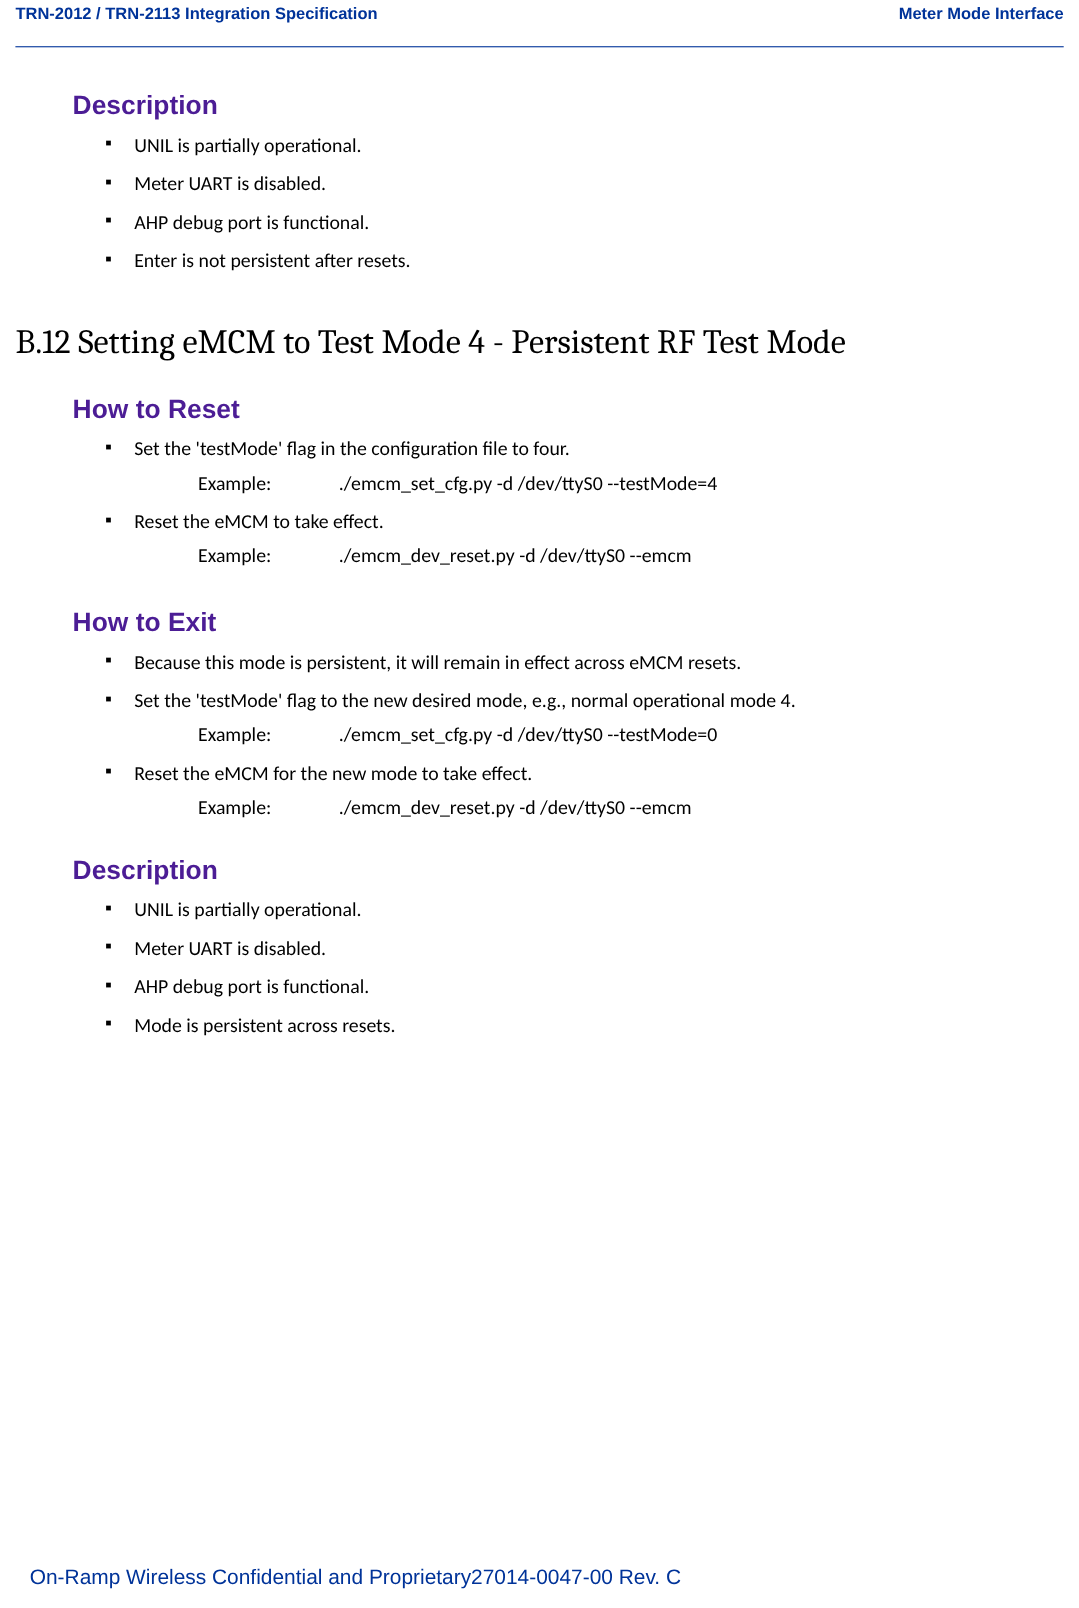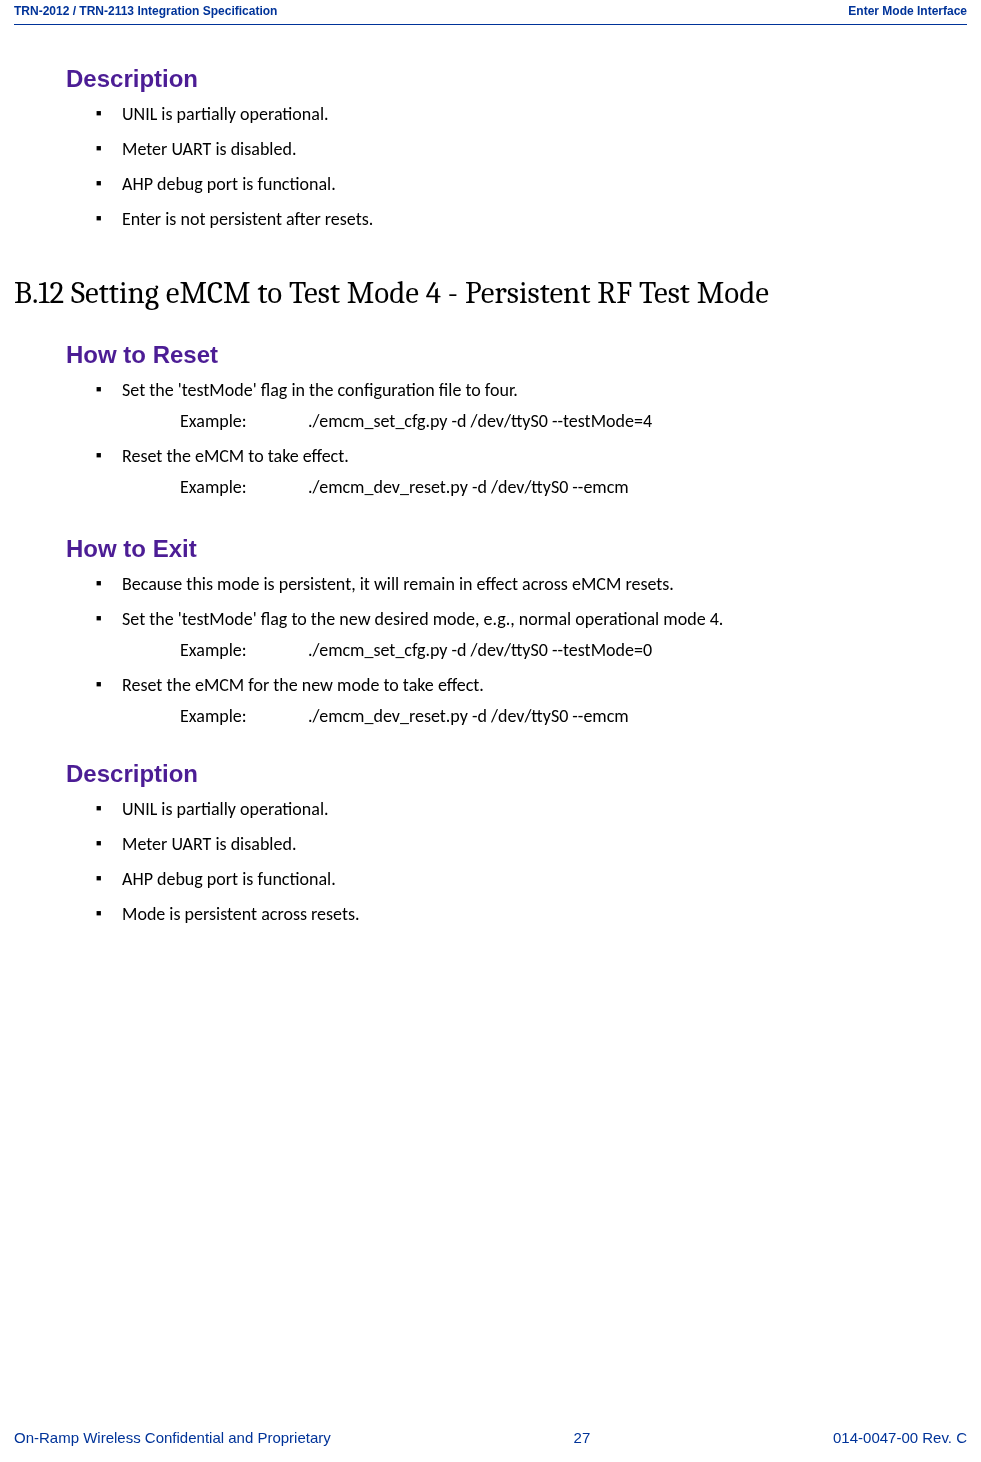--- a/index.html
+++ b/index.html
@@ -18,34 +18,33 @@
     padding: 0 14px;
     box-sizing: border-box;
     height: 100%;
     position: relative;
   }
   .header {
     display: flex;
     justify-content: space-between;
     color: #003399;
     font-weight: bold;
-    font-size: 12px;
+    font-size: 15px;
     font-family: Arial, sans-serif;
-    padding: 4px 0 6px 0;
+    padding: 4px 0 21px 0;
     border-bottom: 1.5px solid #003399;
   }
   .footer {
     position: absolute;
     bottom: 16px;
-    left: 14px;
+    left: 27px;
     right: 14px;
     display: flex;
-    justify-content: space-between;
     color: #003399;
-    font-size: 15px;
+    font-size: 19px;
     font-family: Arial, sans-serif;
   }
   .content {
     padding: 0 52px;
   }
   .h3 {
     color: #4c1d95;
     font-family: Arial, sans-serif;
     font-weight: bold;
     font-size: 24px;
@@ -99,21 +98,21 @@
     width: 128px;
     flex-shrink: 0;
   }
 </style>
 </head>
 <body>
 
 <div class="page">
   <div class="header">
     <span>TRN-2012 / TRN-2113 Integration Specification</span>
-    <span>Enter Mode Interface</span>
+    <span>Meter Mode Interface</span>
   </div>
 
   <div class="content">
 
     <div class="h3 top">Description</div>
     <ul class="bullets">
       <li>UNIL is partially operational.</li>
       <li>Meter UART is disabled.</li>
       <li>AHP debug port is functional.</li>
       <li>Enter is not persistent after resets.</li>

